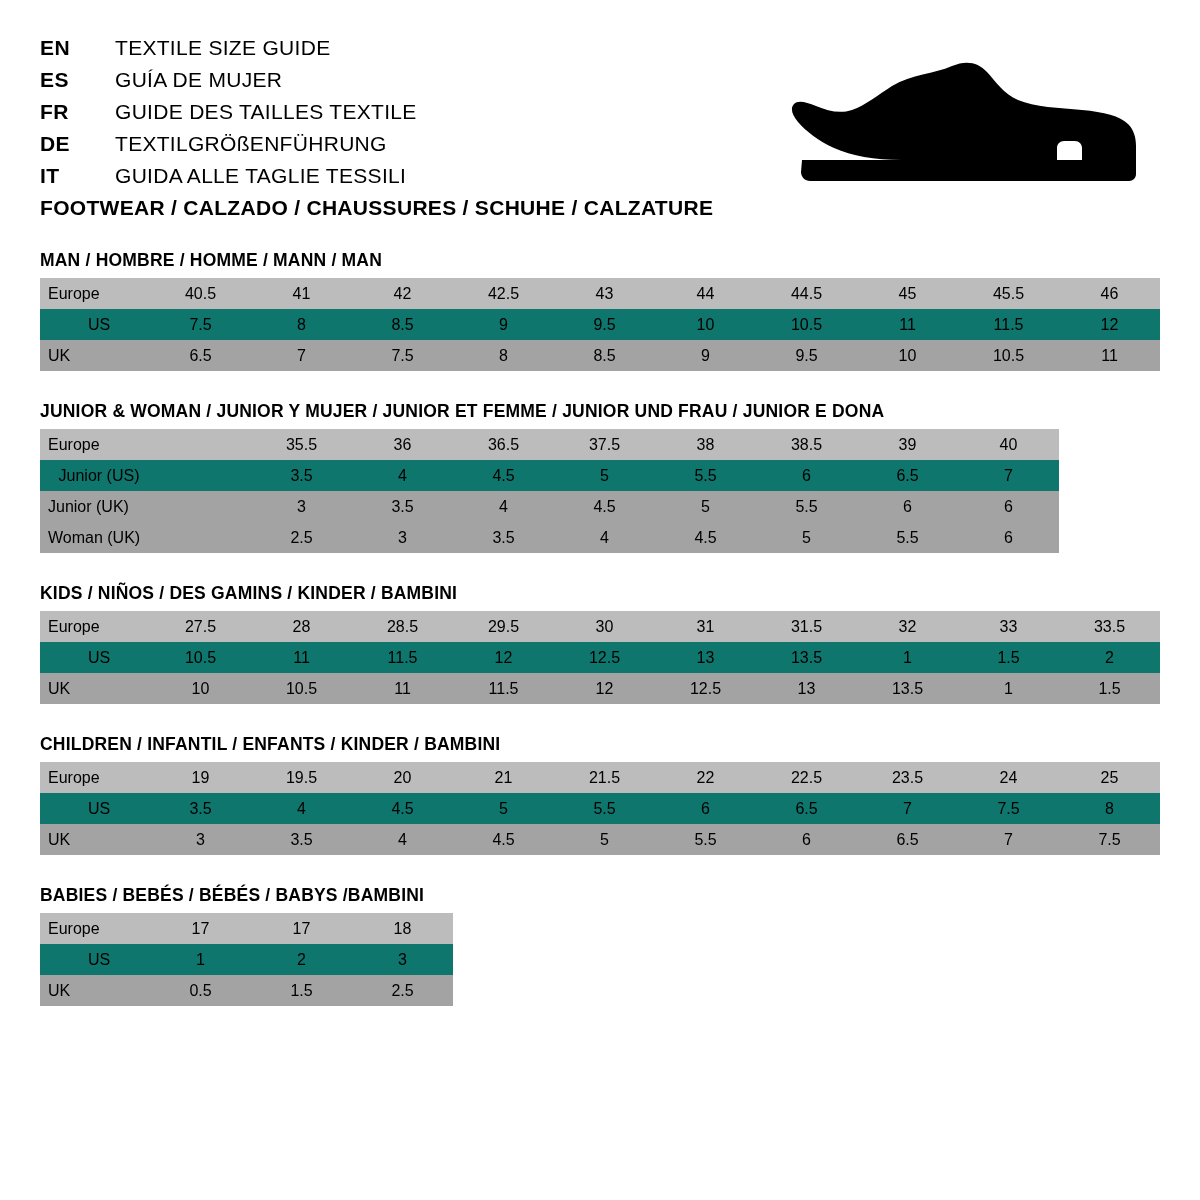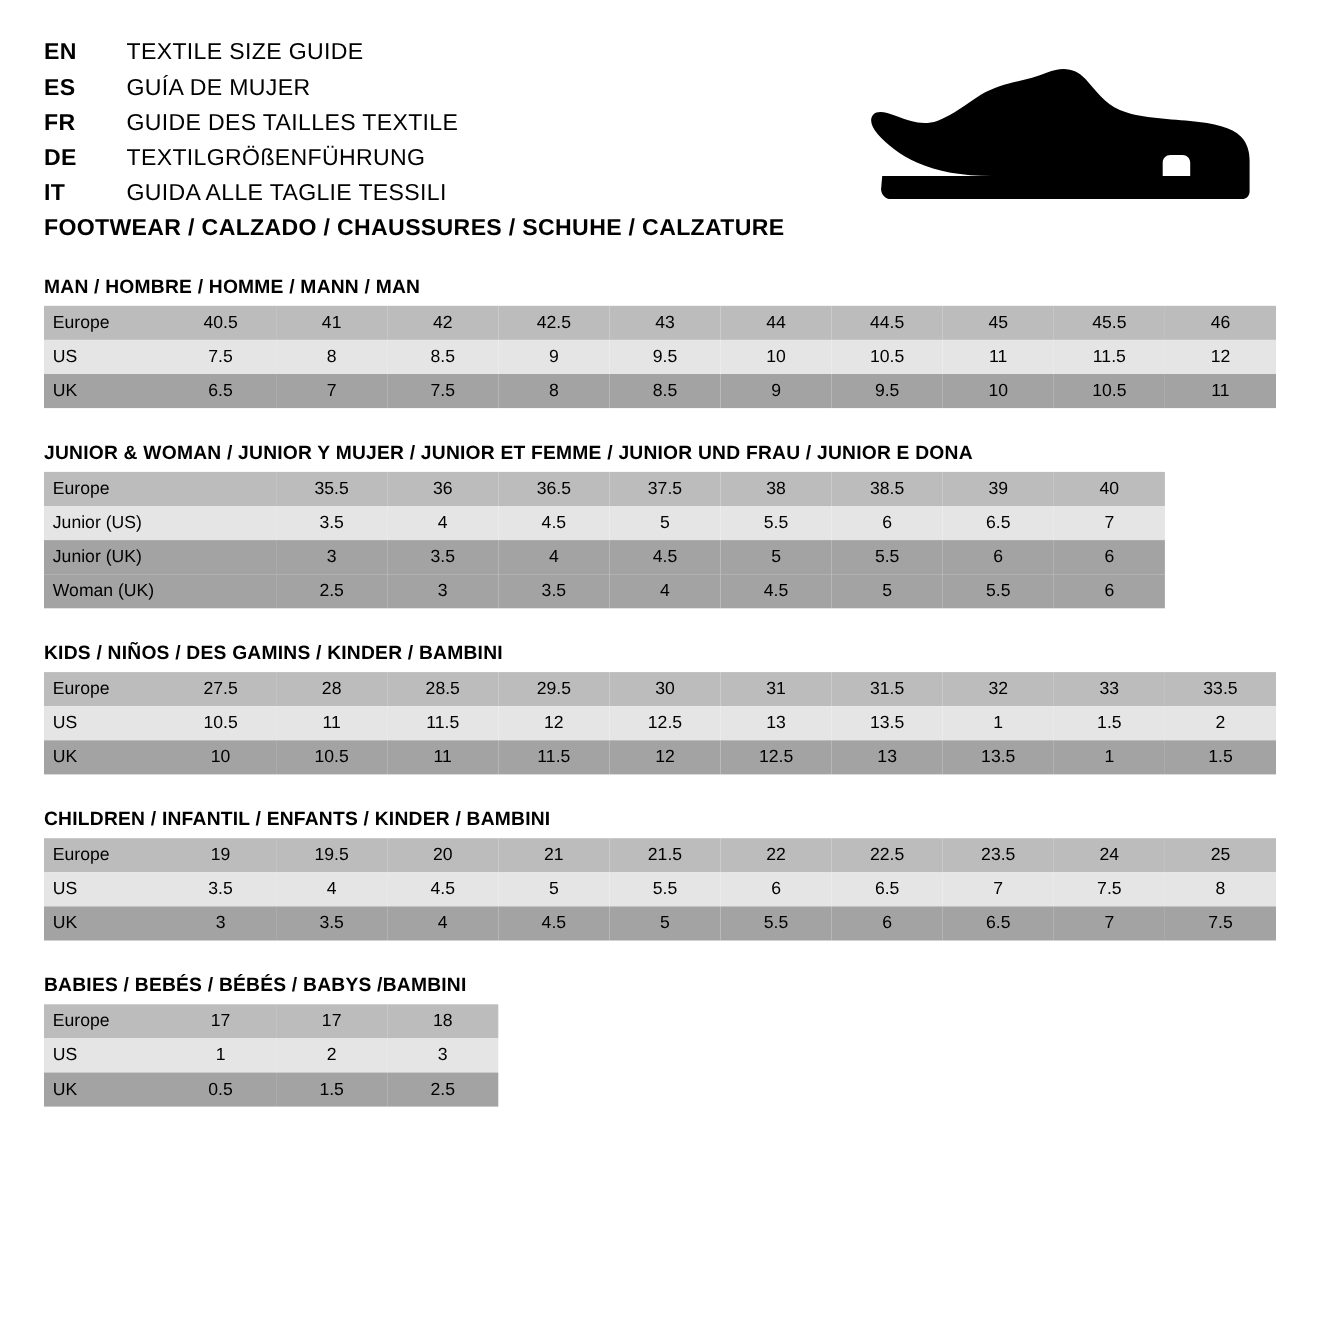--- a/index.html
+++ b/index.html
@@ -88,21 +88,22 @@
     padding-left: 8px;
     font-size: 16px;
   }
   table.size tr.head td {
     background: #bcbcbc;
   }
   table.size tr.alt td {
     background: #a3a3a3;
   }
   table.size tr.plain td {
-    background: #e5e5e5;
+    background: #0f766e;
+    text-align: center;
   }
 </style>
 </head>
 <body>
 
 <div class="page">
 
   <div class="shoe-wrap">
     <svg viewBox="0 0 360 140" width="360" height="140" aria-hidden="true">
       <path fill="#000000" d="M170 18 C184 12 196 14 205 24 C214 34 222 46 236 52 C252 59 278 60 300 62

